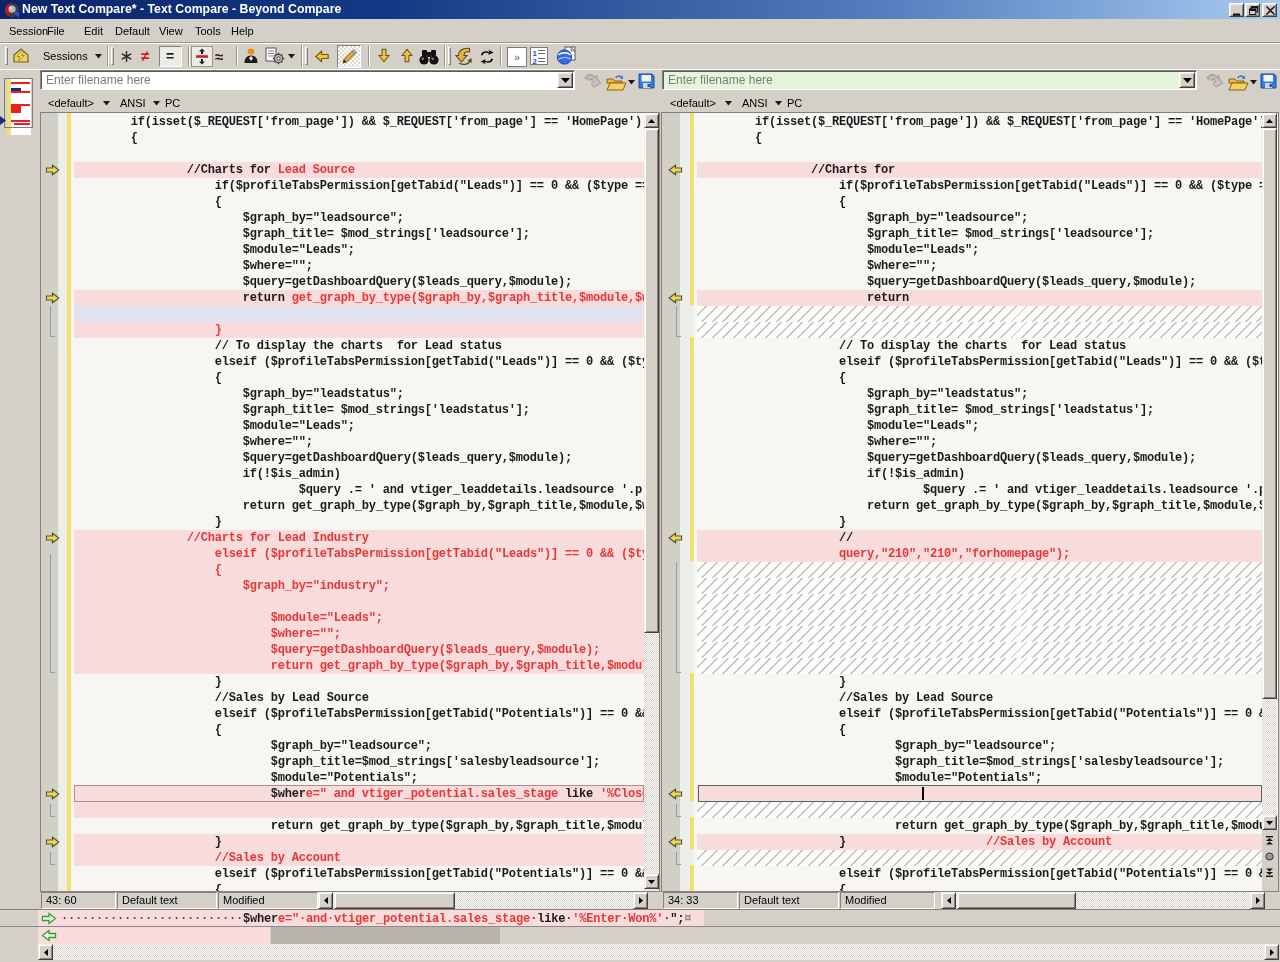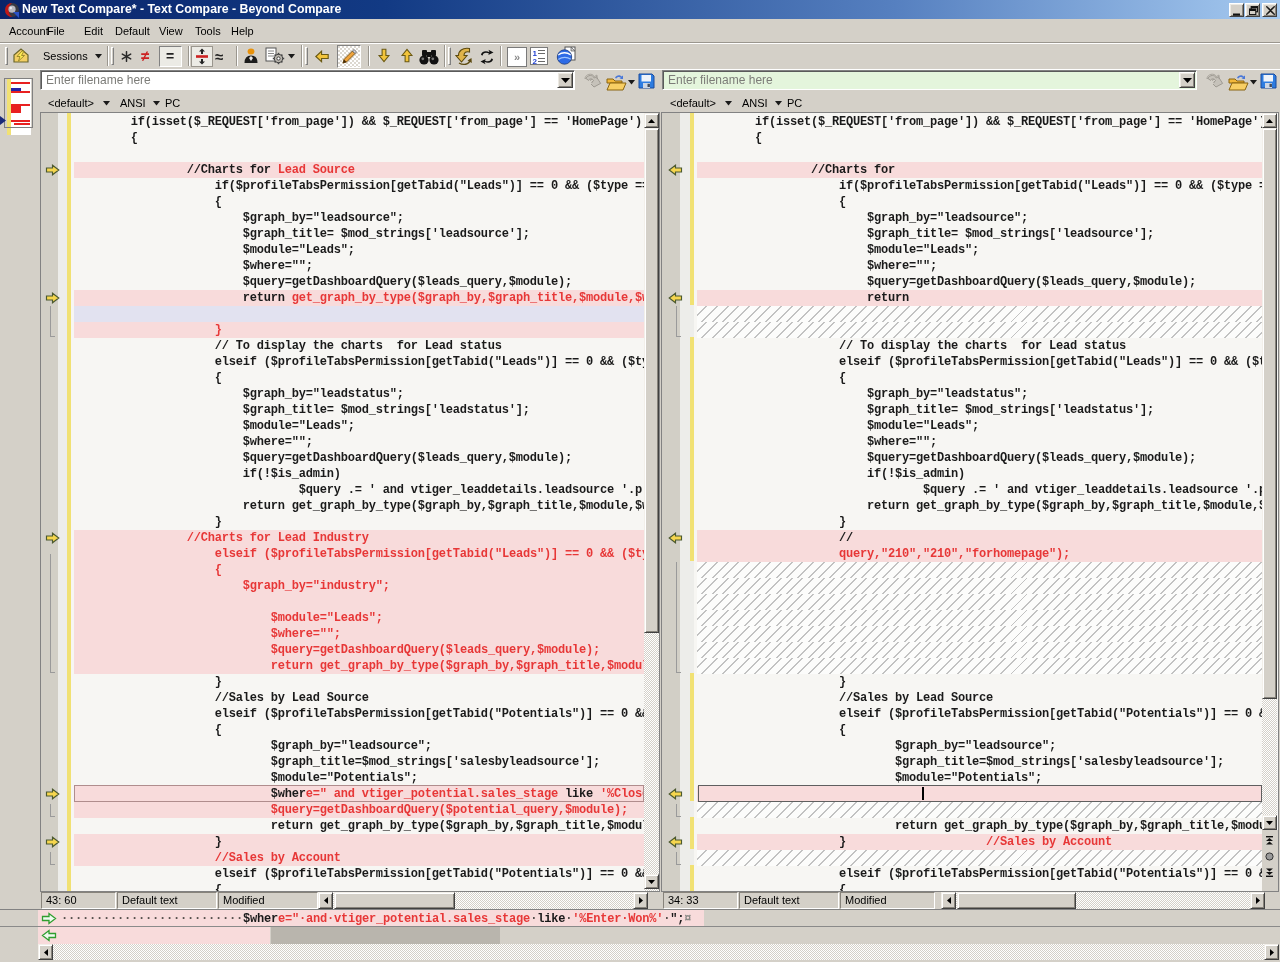--- a/index.html
+++ b/index.html
@@ -49,21 +49,21 @@
       <rect x="0.4" y="3" width="6.4" height="5.6" fill="#d4d0c8" stroke="#111" stroke-width="1.1"></rect>
       <rect x="0.4" y="3" width="6.4" height="2" fill="#111"></rect>
     </svg>
   </div>
 <div class="abs raised" style="left:1262px;top:3px;width:15px;height:14px;padding:2px 0 0 3px">
     <svg width="9" height="9" viewBox="0 0 9 9">
       <path d="M0.5 0 L4.5 3.6 L8.5 0 L9 0.6 L5.2 4.5 L9 8.4 L8.5 9 L4.5 5.4 L0.5 9 L0 8.4 L3.8 4.5 L0 0.6 Z" fill="#111" stroke="#111" stroke-width="0.6"></path>
     </svg>
   </div>
 
-<div class="abs ui" style="left:9px;top:25px">Account</div>
+<div class="abs ui" style="left:9px;top:25px">Session</div>
 <div class="abs ui" style="left:47px;top:25px">File</div>
 <div class="abs ui" style="left:84px;top:25px">Edit</div>
 <div class="abs ui" style="left:115px;top:25px">Default</div>
 <div class="abs ui" style="left:159px;top:25px">View</div>
 <div class="abs ui" style="left:195px;top:25px">Tools</div>
 <div class="abs ui" style="left:231px;top:25px">Help</div>
 <div class="abs" style="left:0;top:42px;width:1280px;height:1px;background:#9a968e"></div>
 <div class="abs" style="left:0;top:43px;width:1280px;height:1px;background:#fff"></div>
 
 <div class="abs" style="left:5px;top:47px;width:3px;height:18px;border:1px solid;border-color:#fff #808080 #808080 #fff;background:#d4d0c8"></div>
@@ -380,21 +380,20 @@
 <div class="ln" style="top:529px;left:3.799999999999997px">                            <i>$query=getDashboardQuery($leads_query,$module);</i></div>
 <div class="ln" style="top:545px;left:3.799999999999997px">                            <i>return get_graph_by_type($graph_by,$graph_title,$module,$where)</i></div>
 <div class="ln" style="top:561px;left:3.799999999999997px">                    }</div>
 <div class="ln" style="top:577px;left:3.799999999999997px">                    //Sales by Lead Source</div>
 <div class="ln" style="top:593px;left:3.799999999999997px">                    elseif ($profileTabsPermission[getTabid("Potentials")] == 0 &amp;&amp; ($type</div>
 <div class="ln" style="top:609px;left:3.799999999999997px">                    {</div>
 <div class="ln" style="top:625px;left:3.799999999999997px">                            $graph_by="leadsource";</div>
 <div class="ln" style="top:641px;left:3.799999999999997px">                            $graph_title=$mod_strings['salesbyleadsource'];</div>
 <div class="ln" style="top:657px;left:3.799999999999997px">                            $module="Potentials";</div>
 <div class="ln" style="top:673px;left:3.799999999999997px">                            $wher<i>e=" and vtiger_potential.sales_stage</i> like <i>'%Closed Won%' ";</i></div>
-<div class="ln" style="top:689px;left:3.799999999999997px">                            <i>$query=getDashboardQuery($potential_query,$module);</i></div>
 <div class="ln" style="top:705px;left:3.799999999999997px">                            return get_graph_by_type($graph_by,$graph_title,$module,$where)</div>
 <div class="ln" style="top:721px;left:3.799999999999997px">                    }</div>
 <div class="ln" style="top:737px;left:3.799999999999997px">                    <i>//Sales by Account</i></div>
 <div class="ln" style="top:753px;left:3.799999999999997px">                    elseif ($profileTabsPermission[getTabid("Potentials")] == 0 &amp;&amp; ($type</div>
 <div class="ln" style="top:769px;left:3.799999999999997px">                    {</div>
 </div>
 <div class="abs" style="left:74px;top:785px;width:570px;height:17px;border:1px solid #b08d8d"></div>
 <div class="abs" style="left:45px;top:164px">
     <svg width="15" height="12" viewBox="0 0 15 12">
       <path d="M1.5 4 H7.5 V1.2 L13.8 6 L7.5 10.8 V8 H1.5 Z" fill="#f6d64e" stroke="#4c5a30" stroke-width="1.15"></path>

